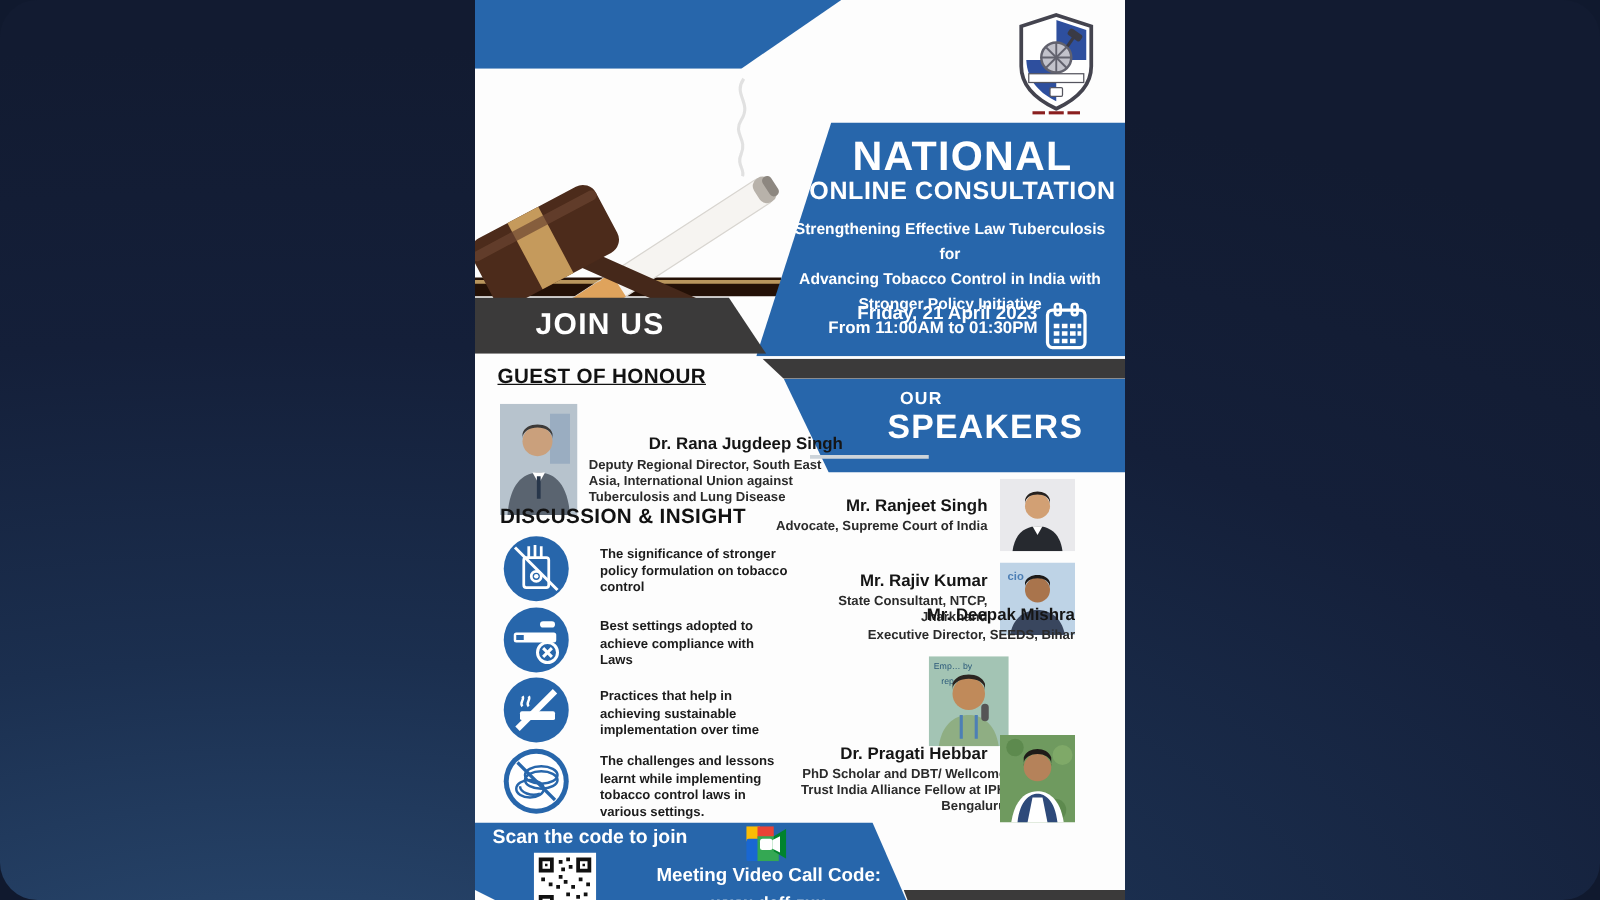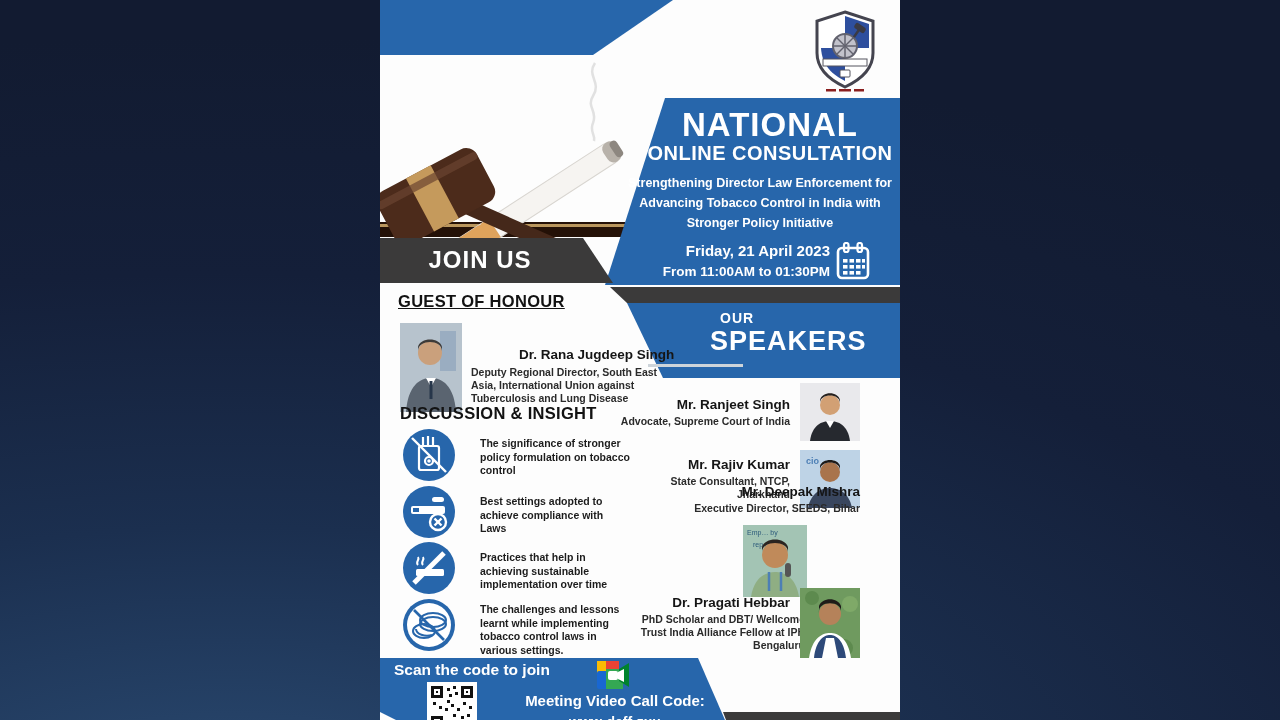--- a/index.html
+++ b/index.html
@@ -1,18 +1,18 @@
 <!DOCTYPE html>
 <html><head>
 <meta charset="utf-8">
 <style>
   html,body{margin:0;padding:0;background:#10192e;}
   *{box-sizing:border-box;font-family:"Liberation Sans","DejaVu Sans",sans-serif;}
   .stage{position:relative;width:1280px;height:720px;overflow:hidden;
-    background:radial-gradient(140% 110% at 18% 115%, #2b4c74 0%, #1b2f4f 38%, #141f39 70%, #121b31 100%);}
+    background:radial-gradient(140% 110% at 18% 115%, #2b4c74 0%, #1b2f4f 38%, #141f39 70%, #121b31 100%);border-radius:30px;}
   .poster{position:absolute;left:380px;top:0;width:520px;height:720px;background:#fdfdfd;overflow:hidden;}
   .layer{position:absolute;left:0;top:0;width:520px;height:720px;}
   .blue{background:#2766ab;}
   .dark{background:#3b3a3a;}
   .abs{position:absolute;}
   .wh{color:#fff;}
   .c-title1{font-size:33px;font-weight:800;letter-spacing:1px;}
   .c-title2{font-size:20px;font-weight:800;letter-spacing:.5px;}
   .c-sub{font-size:12.5px;font-weight:700;line-height:20px;}
   .c-date1{font-size:15px;font-weight:700;}
@@ -87,26 +87,26 @@
         <rect x="16" y="81" width="10" height="2.5"></rect>
           <rect x="29" y="81" width="12" height="2.5"></rect>
           <rect x="44" y="81" width="10" height="2.5"></rect>
       </g>
     </svg>
 
     <div class="layer blue" style="clip-path:polygon(285px 98px,520px 98px,520px 285px,225px 285px);"></div>
     <div class="abs wh c-title1" style="left:260px;top:106px;width:260px;text-align:center;">NATIONAL</div>
     <div class="abs wh c-title2" style="left:260px;top:142px;width:260px;text-align:center;">ONLINE CONSULTATION</div>
     <div class="abs wh c-sub" style="left:248px;top:173px;width:264px;text-align:center;">
-      <div>Strengthening Director Law Enforcement for</div>
+      <div>Strengthening Effective Law Tuberculosis for</div>
       <div>Advancing Tobacco Control in India with</div>
       <div>Stronger Policy Initiative</div>
     </div>
     <div class="abs wh c-date1" style="left:250px;top:242px;width:200px;text-align:right;">Friday, 21 April 2023</div>
-    <div class="abs wh c-date2" style="left:250px;top:264px;width:200px;text-align:right;">From 11:00AM to 01:30PM</div>
+    <div class="abs wh c-date2" style="left:250px;top:254px;width:200px;text-align:right;">From 11:00AM to 01:30PM</div>
     <svg class="abs" style="left:456px;top:242px;" width="34" height="38" viewBox="0 0 34 38">
       <rect x="2" y="6" width="30" height="30" rx="4" fill="none" stroke="#fff" stroke-width="2.6"></rect>
       <rect x="8" y="1" width="4.5" height="9" rx="2" fill="none" stroke="#fff" stroke-width="2.2"></rect>
       <rect x="21.5" y="1" width="4.5" height="9" rx="2" fill="none" stroke="#fff" stroke-width="2.2"></rect>
       <g fill="#fff">
         <rect x="7" y="17" width="4.5" height="3.6"></rect>
           <rect x="13.5" y="17" width="4.5" height="3.6"></rect>
           <rect x="20" y="17" width="4.5" height="3.6"></rect>
           <rect x="26" y="17" width="3" height="3.6"></rect>
         <rect x="7" y="23" width="4.5" height="3.6"></rect>

